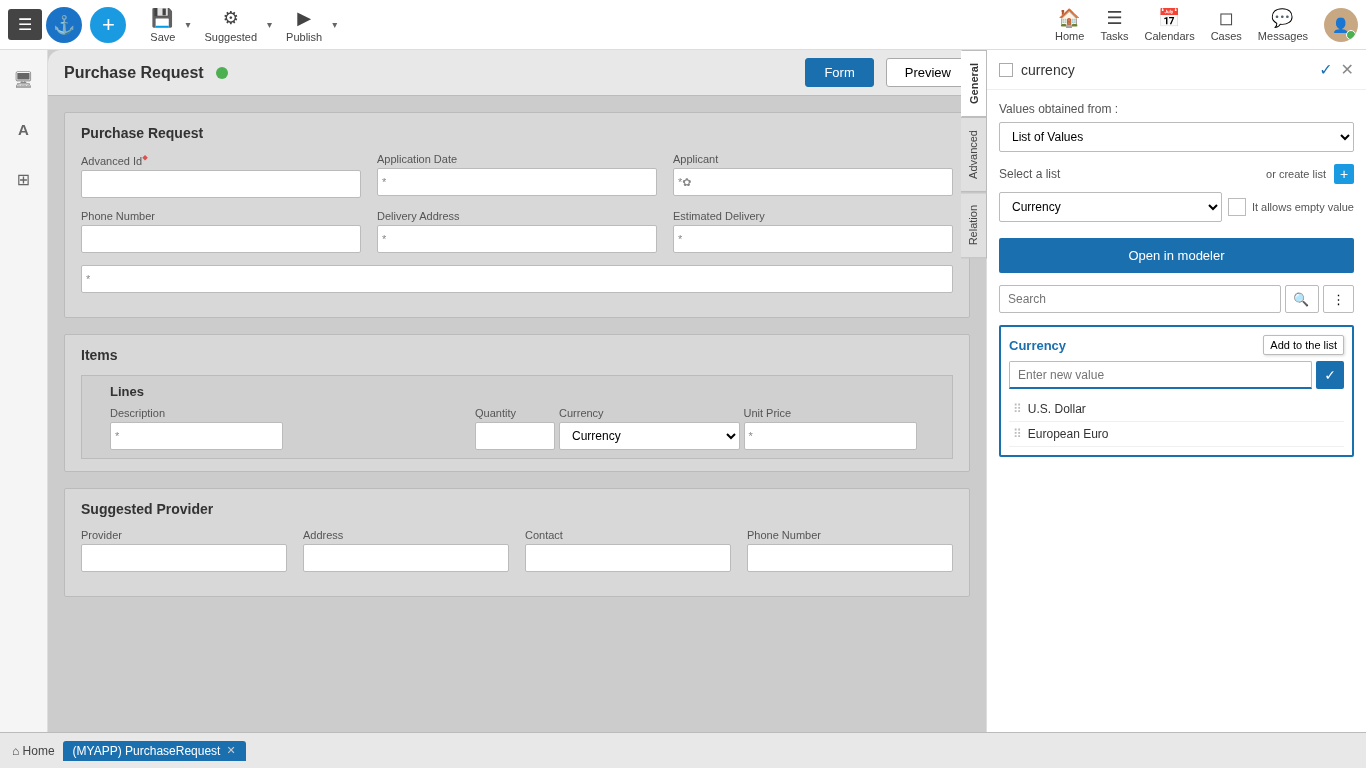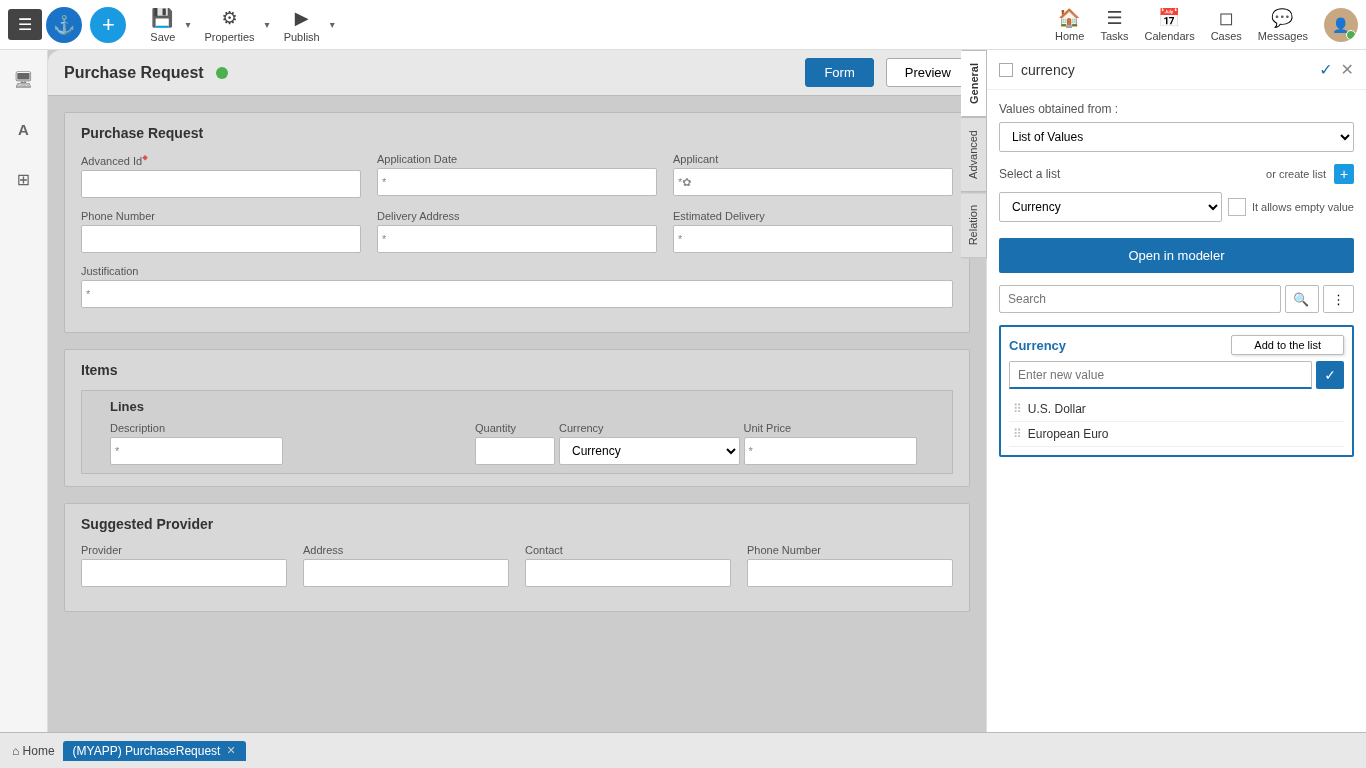--- a/index.html
+++ b/index.html
@@ -458,21 +458,21 @@
       margin-bottom: 6px;
     }
     .currency-header-title {
       color: #1a6faf;
       font-size: 13px;
       font-weight: bold;
     }
     .add-to-list-btn {
       background: #fff;
       border: 1px solid #bbb;
-      padding: 3px 22px;
+      padding: 3px 6px;
       font-size: 11px;
       cursor: pointer;
       border-radius: 2px;
       box-shadow: 1px 1px 3px rgba(0,0,0,0.15);
     }
     .new-value-row {
       display: flex;
       align-items: center;
       gap: 4px;
       margin-bottom: 8px;
@@ -569,21 +569,21 @@
     <button class="nav-tool-btn">
       <span class="icon">💾</span>
       <span>Save</span>
     </button>
     <button class="nav-tool-dropdown">▾</button>
   </div>
 
   <div class="nav-tool-group">
     <button class="nav-tool-btn">
       <span class="icon">⚙</span>
-      <span>Properties</span>
+      <span>Suggested</span>
     </button>
     <button class="nav-tool-dropdown">▾</button>
   </div>
 
   <div class="nav-tool-group">
     <button class="nav-tool-btn">
       <span class="icon">▶</span>
       <span>Publish</span>
     </button>
     <button class="nav-tool-dropdown">▾</button>
@@ -673,21 +673,20 @@
           <div class="form-field">
             <label>Estimated Delivery</label>
             <div class="field-icon-input">
               <span class="input-icon">*</span>
               <input type="text" style="">
             </div>
           </div>
         </div>
         <div class="form-row">
           <div class="form-field">
-            <label>Justification</label>
             <div class="field-icon-input">
               <span class="input-icon">*</span>
               <input type="text" style="">
             </div>
           </div>
         </div>
       </div>
 
       <div class="form-section">
         <div class="section-title">Items</div>

